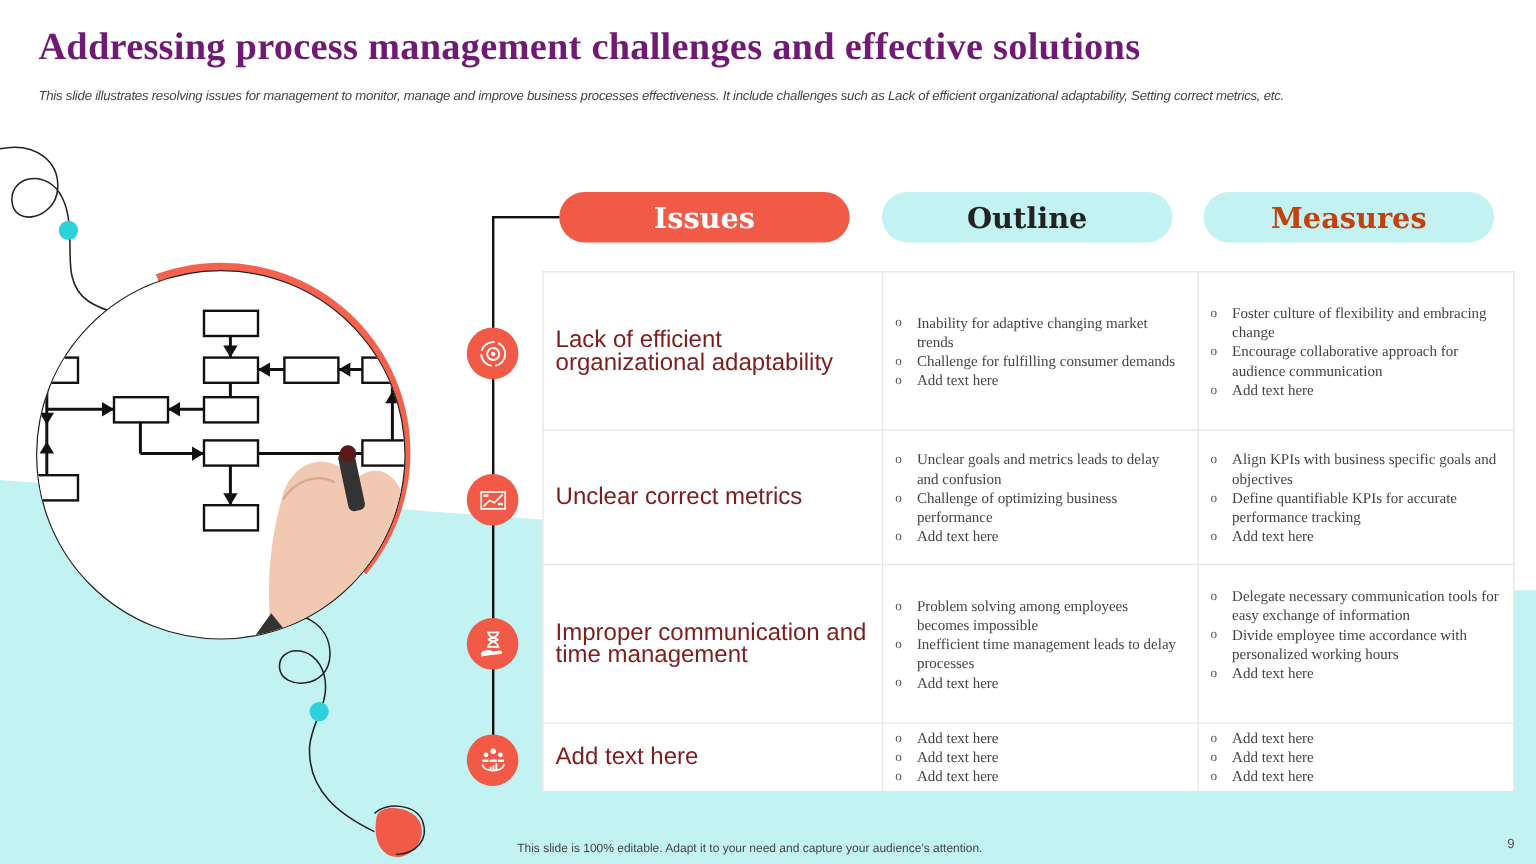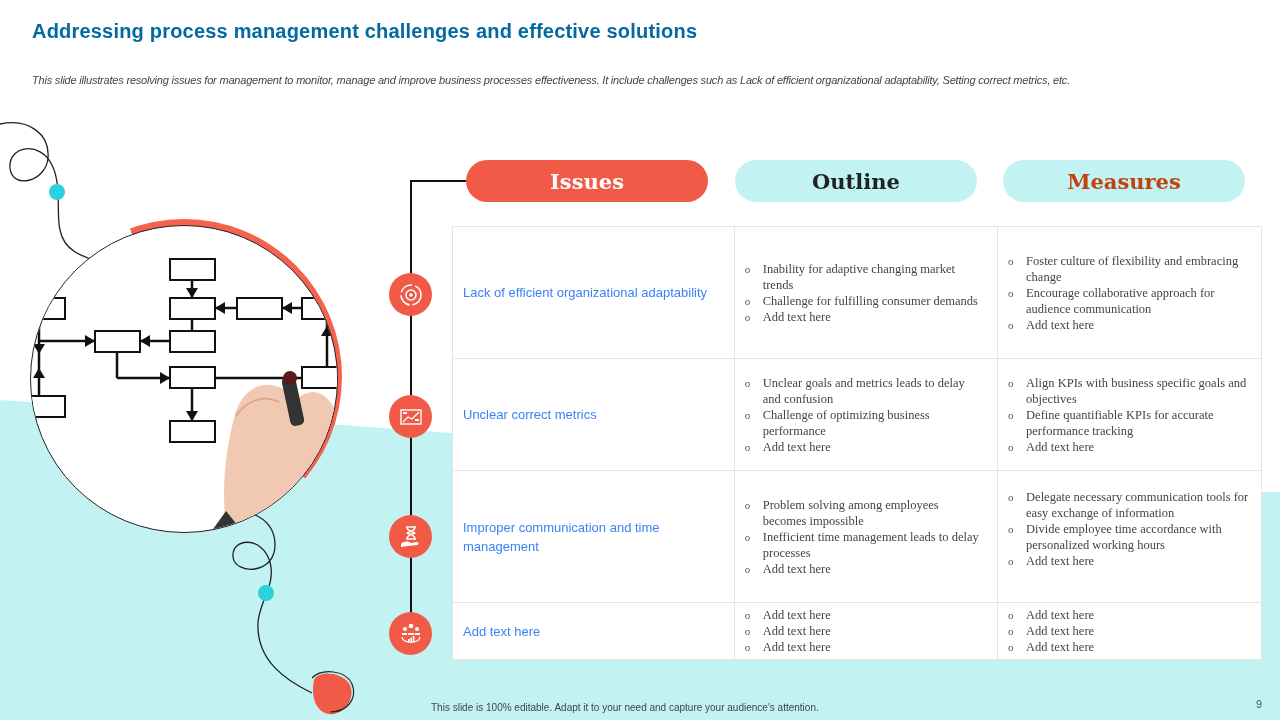--- a/index.html
+++ b/index.html
@@ -1,33 +1,33 @@
 <!DOCTYPE html>
 <html><head>
 <meta charset="utf-8">
 <style>
   html, body { margin:0; padding:0; }
   body { width:1280px; height:720px; position:relative; overflow:hidden; background:#ffffff; font-family:"Liberation Sans", sans-serif; }
   .bg-teal { position:absolute; left:0; top:0; width:1280px; height:720px; z-index:0; }
-  .title { position:absolute; left:32px; top:20px; margin:0; font-family:Liberation Sans, sans-serif; font-weight:bold; font-size:20px; color:#0369a1; letter-spacing:0.2px; z-index:2; white-space:nowrap; }
+  .title { position:absolute; left:32px; top:20px; margin:0; font-family:Liberation Serif, serif; font-weight:bold; font-size:32px; color:#701a75; letter-spacing:0.2px; z-index:2; white-space:nowrap; }
   .subtitle { position:absolute; left:32px; top:74px; font-size:11px; color:#444; z-index:2; white-space:nowrap; letter-spacing:-0.2px;font-style:italic; }
   .deco { position:absolute; left:0; top:0; width:1280px; height:720px; z-index:1; pointer-events:none; }
   .photo { position:absolute; left:30px; top:225px; width:306px; height:306px; border-radius:50%; background:#fff; border:1.5px solid #222; overflow:hidden; z-index:3; }
   .photo-ring { position:absolute; left:26px; top:219px; width:316px; height:316px; border-radius:50%; z-index:2; background:conic-gradient(from -20deg, #f4614c 0deg, #f4614c 150deg, transparent 150deg); }
   .timeline-line { position:absolute; left:410px; top:180px; width:1.5px; height:455px; background:#111; z-index:2; }
   .timeline-top { position:absolute; left:410px; top:180px; width:58px; height:1.5px; background:#111; z-index:2; }
   .node { position:absolute; left:389px; width:43px; height:43px; border-radius:50%; background:#f15a47; z-index:3; display:flex; align-items:center; justify-content:center; }
   .node svg { width:26px; height:26px; }
-  .pill { position:absolute; top:160px; height:42px; width:242px; border-radius:21px; display:flex; align-items:center; justify-content:center; font-family:"DejaVu Serif", serif; font-weight:bold; font-size:21px; z-index:3; }
+  .pill { position:absolute; top:160px; height:42px; width:242px; border-radius:21px; display:flex; align-items:center; justify-content:center; font-family:"DejaVu Serif", serif; font-weight:bold; font-size:24px; z-index:3; }
   .pill.issues { left:466px; background:#f15a47; color:#fff; }
   .pill.outline { left:735px; background:#c3f2f3; color:#222; }
   .pill.measures { left:1003px; background:#c3f2f3; color:#c2410c; }
   table.grid { position:absolute; left:452px; top:226px; width:810px; border-collapse:collapse; z-index:3; background:#fff; }
   table.grid td { border:1.5px solid #e4e4e4; vertical-align:middle; padding:0; }
-  td.issue { width:268px; padding:0 10px !important; font-size:13px; color:#3b82f6; line-height:19px; }
+  td.issue { width:268px; padding:0 10px !important; font-size:20px; color:#7f1d1d; line-height:19px; }
   td.list { width:269px; font-size:12.5px; color:#444; line-height:16px; }
   ul.b { list-style:none; margin:0; padding:0 12px 0 10px;font-family:Liberation Serif, serif; }
   ul.b li { position:relative; padding-left:18px; }
   ul.b li::before { content:"o"; position:absolute; left:0; top:0; font-size:11px; color:#555; }
   .footer { position:absolute; left:431px; top:702px; font-size:10px; color:#444; z-index:3; white-space:nowrap; }
   .pagenum { position:absolute; left:1256px; top:698px; font-size:11px; color:#555; z-index:3; }
   .flow { position:absolute; left:0; top:0; width:306px; height:306px; }
   .hand { position:absolute; left:0; top:0; width:306px; height:306px; }
 </style>
 </head>

